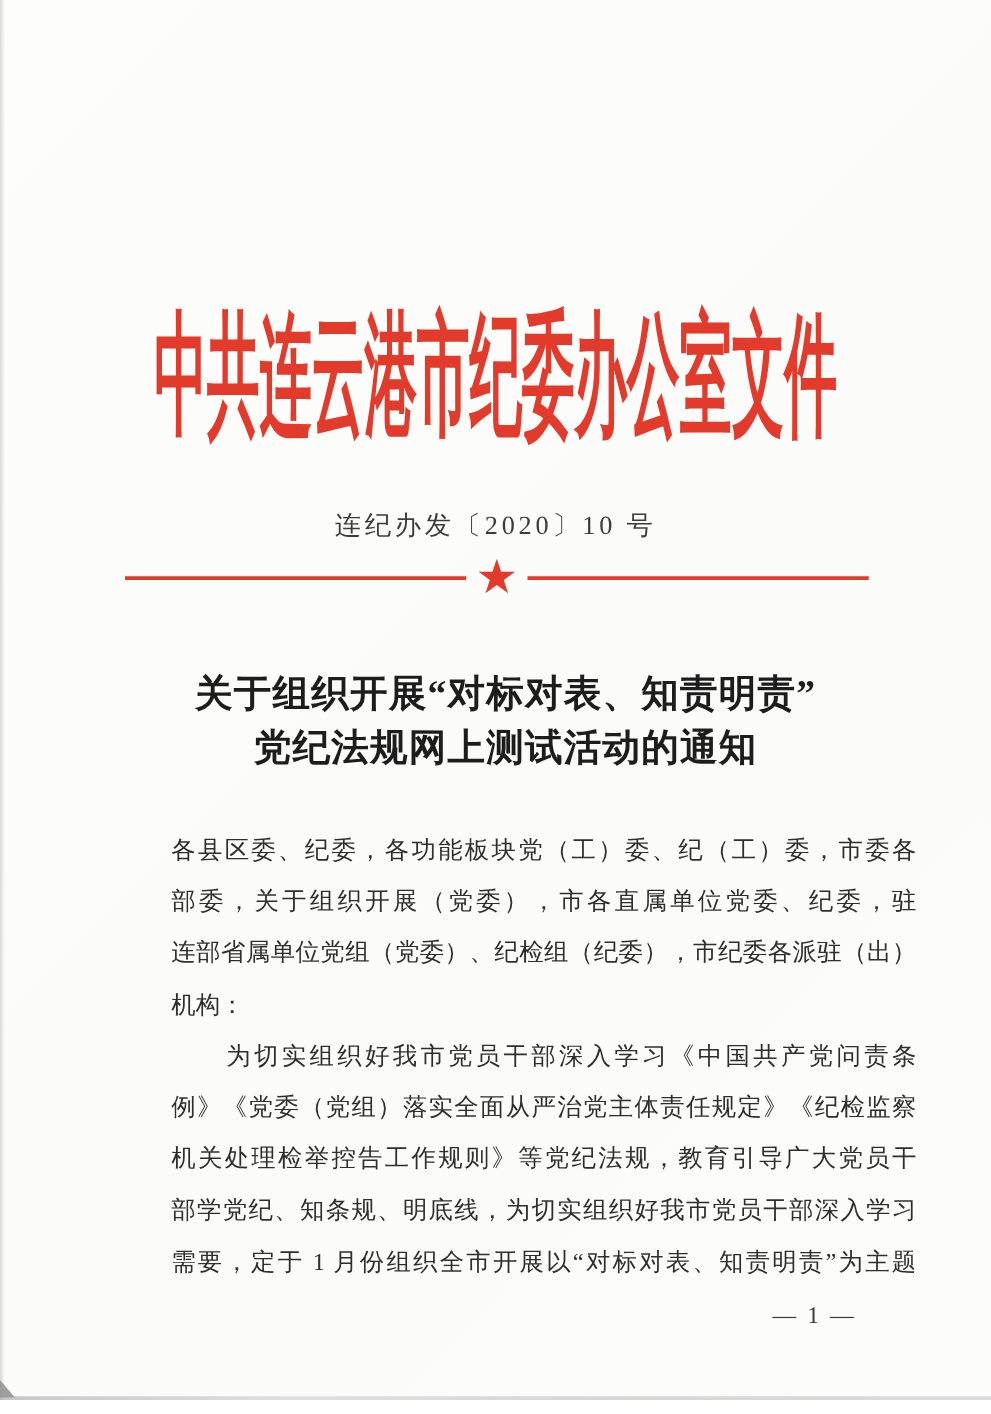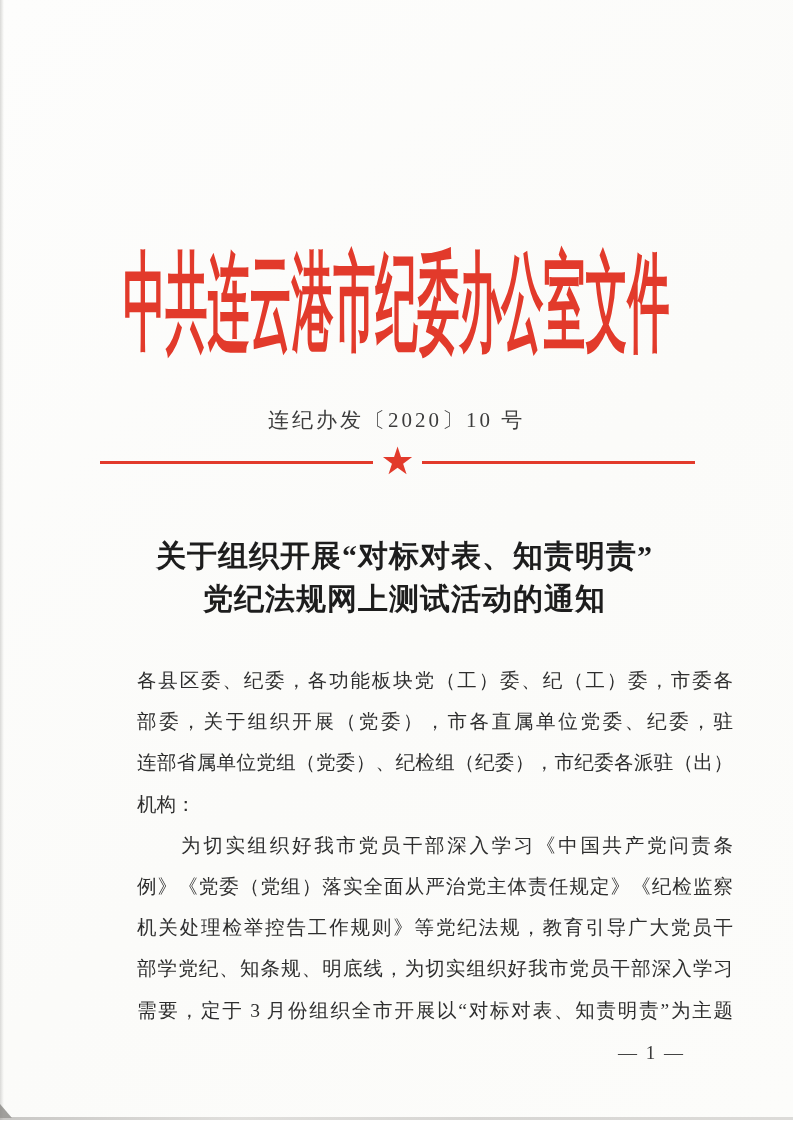--- a/index.html
+++ b/index.html
@@ -159,21 +159,21 @@
 
   <div class="body-block">
     <div class="body-line">各县区委、纪委，各功能板块党（工）委、纪（工）委，市委各</div>
     <div class="body-line">部委，关于组织开展（党委），市各直属单位党委、纪委，驻</div>
     <div class="body-line">连部省属单位党组（党委）、纪检组（纪委），市纪委各派驻（出）</div>
     <div class="body-line plain">机构：</div>
     <div class="body-line indent">为切实组织好我市党员干部深入学习《中国共产党问责条</div>
     <div class="body-line">例》《党委（党组）落实全面从严治党主体责任规定》《纪检监察</div>
     <div class="body-line">机关处理检举控告工作规则》等党纪法规，教育引导广大党员干</div>
     <div class="body-line">部学党纪、知条规、明底线，为切实组织好我市党员干部深入学习</div>
-    <div class="body-line">需要，定于 3 月份组织全市开展以“对标对表、知责明责”为主题</div>
+    <div class="body-line">需要，定于 1 月份组织全市开展以“对标对表、知责明责”为主题</div>
   </div>
 
   <div class="page-number">— 1 —</div>
 
   <div class="corner-wedge"></div>
   <div class="edge-bottom"></div>
 
 </div>
 
 </body></html>

